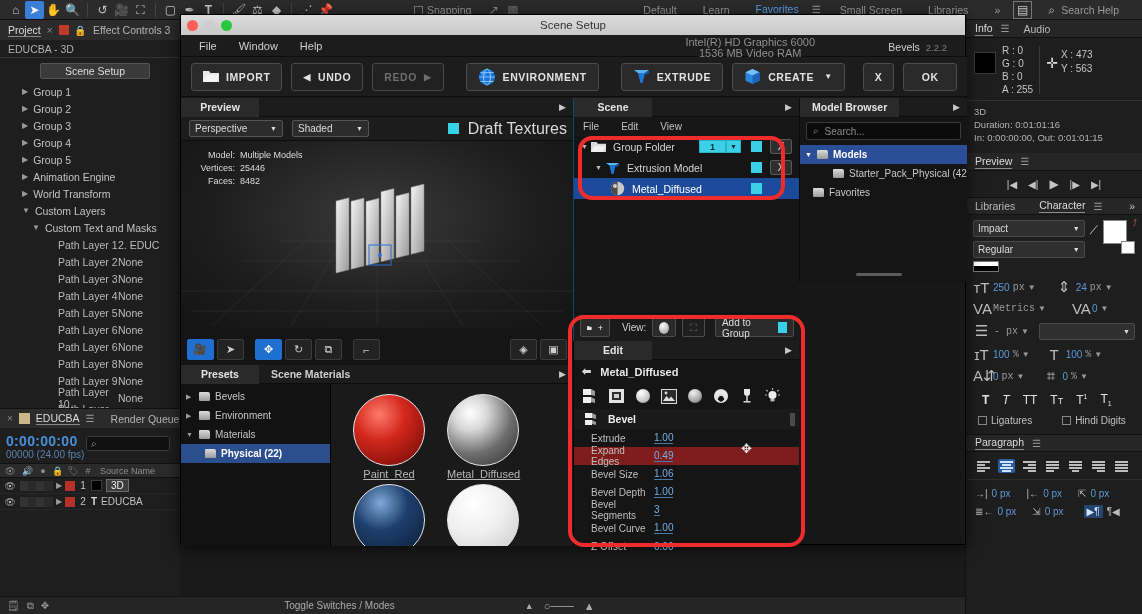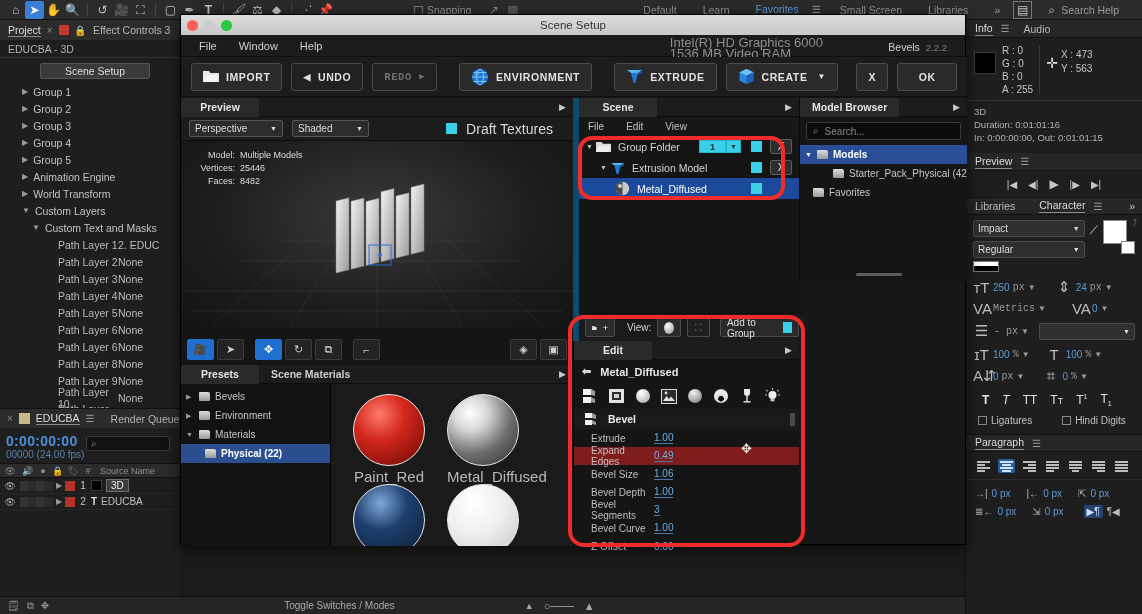--- a/index.html
+++ b/index.html
@@ -96,29 +96,29 @@
   
   #win{ left:180px; top:14px; width:786px; height:531px; background:#171717;
      border:1px solid #000; box-shadow:0 3px 14px rgba(0,0,0,.7); }
   #win-title{ height:20px; background:linear-gradient(180deg,#dcdcdc,#c8c8c8);
      display:flex; align-items:center; position:relative; }
   .tl-dot{ width:11px;height:11px;border-radius:50%; margin-left:6px; }
   #win-title .ttl{ position:absolute; left:0; right:0; text-align:center; font-size:11.5px; color:#333;}
   #win-menu{ height:22px; background:#1c1c1c; display:flex; align-items:center; gap:22px; padding-left:18px;
      font-size:11px; color:#cfcfcf; border-bottom:1px solid #0e0e0e;}
   #win-menu span{ cursor:pointer;}
-  #gpu-info{ position:absolute; right:142px; top:22px; text-align:left; font-size:13px; color:#8f8f8f; line-height:11px;}
+  #gpu-info{ position:absolute; right:150px; top:22px; text-align:center; font-size:11px; color:#8f8f8f; line-height:11px;}
   #elem-ver{ position:absolute; right:18px; top:26px; font-size:10.5px; color:#cfcfcf;}
   #elem-ver .v{ color:#7e7e7e; font-size:9.5px; margin-left:6px;}
   #win-toolbar{ height:40px; background:#1c1c1c; display:flex; align-items:center; gap:9px; padding:0 10px;
      border-bottom:1px solid #0e0e0e;}
   .tbtn{ height:28px; background:#2a2a2a; border:1px solid #4c4c4c; border-radius:3px;
      display:flex; align-items:center; gap:7px; padding:0 11px; font-size:10.5px; font-weight:bold;
      color:#e2e2e2; letter-spacing:.6px; cursor:pointer;}
-  .tbtn.dim{ color:#6e6e6e;font-family:Liberation Mono, monospace;}
+  .tbtn.dim{ color:#6e6e6e;}
   .tbtn.plain{ background:#212121; border-color:#4a4a4a;}
   .tbtn.big{ width:110px; justify-content:center;}
   .tbtn.xbtn2{ width:44px; justify-content:center;}
 
   .pnl-tabbar{ height:19px; background:#1c1c1c; display:flex; align-items:center; border-bottom:1px solid #0d0d0d;
      position:relative;}
   .pnl-tab{ height:19px; min-width:78px; padding:0 12px; background:#2a2a2a; display:flex; align-items:center;
      justify-content:center; font-size:10.5px; font-weight:bold; color:#e4e4e4; cursor:pointer;}
   .pnl-tab.off{ background:transparent; color:#cfcfcf; font-weight:bold;}
   .pnl-arw{ position:absolute; right:7px; color:#c9c9c9; font-size:9px; cursor:pointer;}
@@ -145,24 +145,24 @@
   #presets{ left:0; top:350px; width:392px; height:181px; background:#151515;}
   #pres-body{ position:absolute; top:19px; left:0; width:392px; height:162px; display:flex;}
   #pres-tree{ width:150px; background:#121212; border-right:1px solid #000; padding-top:3px;}
   .trow{ height:19px; display:flex; align-items:center; gap:5px; padding-left:5px; font-size:10px; color:#c6c6c6; cursor:pointer;}
   .trow.sel{ background:#2b4f8e; color:#fff; font-weight:bold;}
   .trow .tw{ font-size:7px; color:#9a9a9a; width:8px;}
   .fold{ width:11px;height:9px;background:linear-gradient(180deg,#dcdcdc,#9a9a9a); border-radius:1px 2px 1px 1px;}
   #pres-grid{ flex:1; background:#1a1a1a; position:relative; overflow:hidden; padding-left:22px;}
   .mat{ position:absolute; width:72px; text-align:center;}
   .sph{ width:72px;height:72px;border-radius:50%; border:1.5px solid #e8e8e8;}
-  .mat .cap{ font-size:15px; color:#b8b8b8; margin-top:2px;}
-
-  
-  #scene{ left:392px; top:83px; width:226px; height:243px; background:#151515; border-left:6px solid #0c4a6e;}
+  .mat .cap{ font-size:11px; color:#b8b8b8; margin-top:2px;text-decoration:underline;}
+
+  
+  #scene{ left:392px; top:83px; width:226px; height:243px; background:#151515; border-left:1px solid #0c4a6e;}
   #scene-menu{ height:19px; display:flex; align-items:center; gap:22px; padding-left:9px; font-size:10px; color:#c2c2c2;
      background:#171717;}
   #scene-menu span{ cursor:pointer;}
   .srow{ height:21px; display:flex; align-items:center; font-size:10.5px; color:#d4d4d4;}
   .srow.sel{ background:#1c4a9a; color:#fff;}
   .srow .tw{ width:13px; text-align:center; font-size:7px; color:#bbb;}
   .cnt-box{ width:27px;height:13px;background:#3ad1e8; border:1px solid #2ab2c8; display:flex;align-items:center;
      justify-content:center; font-size:9px; color:#05323a; font-weight:bold;}
   .cnt-dd{ width:15px;height:13px;background:#3ad1e8;border:1px solid #2ab2c8; display:flex;align-items:center;
      justify-content:center; font-size:7px; color:#05323a;}
@@ -734,21 +734,21 @@
       <div class="dd" style="width:94px">
         <span>Perspective</span>
         <span style="font-size:7px">▼</span>
       </div>
       <div class="dd" style="width:77px">
         <span>Shaded</span>
         <span style="font-size:7px">▼</span>
       </div>
       <div style="flex:1"></div>
       <span class="cyan-sq"></span>
-      <span style="font-size:14px;color:#d8d8d8;margin-right:20px">Draft Textures</span>
+      <span style="font-size:16px;color:#d8d8d8;margin-right:6px">Draft Textures</span>
     </div>
 
     <div id="vport">
       <div id="vstats">
         <div><span class="lb">Model:</span><span>Multiple Models</span></div>
         <div><span class="lb">Vertices:</span><span>25446</span></div>
         <div><span class="lb">Faces:</span><span>8482</span></div>
       </div>
       <svg width="392" height="187" style="position:absolute;left:0;top:0">
         <defs>

